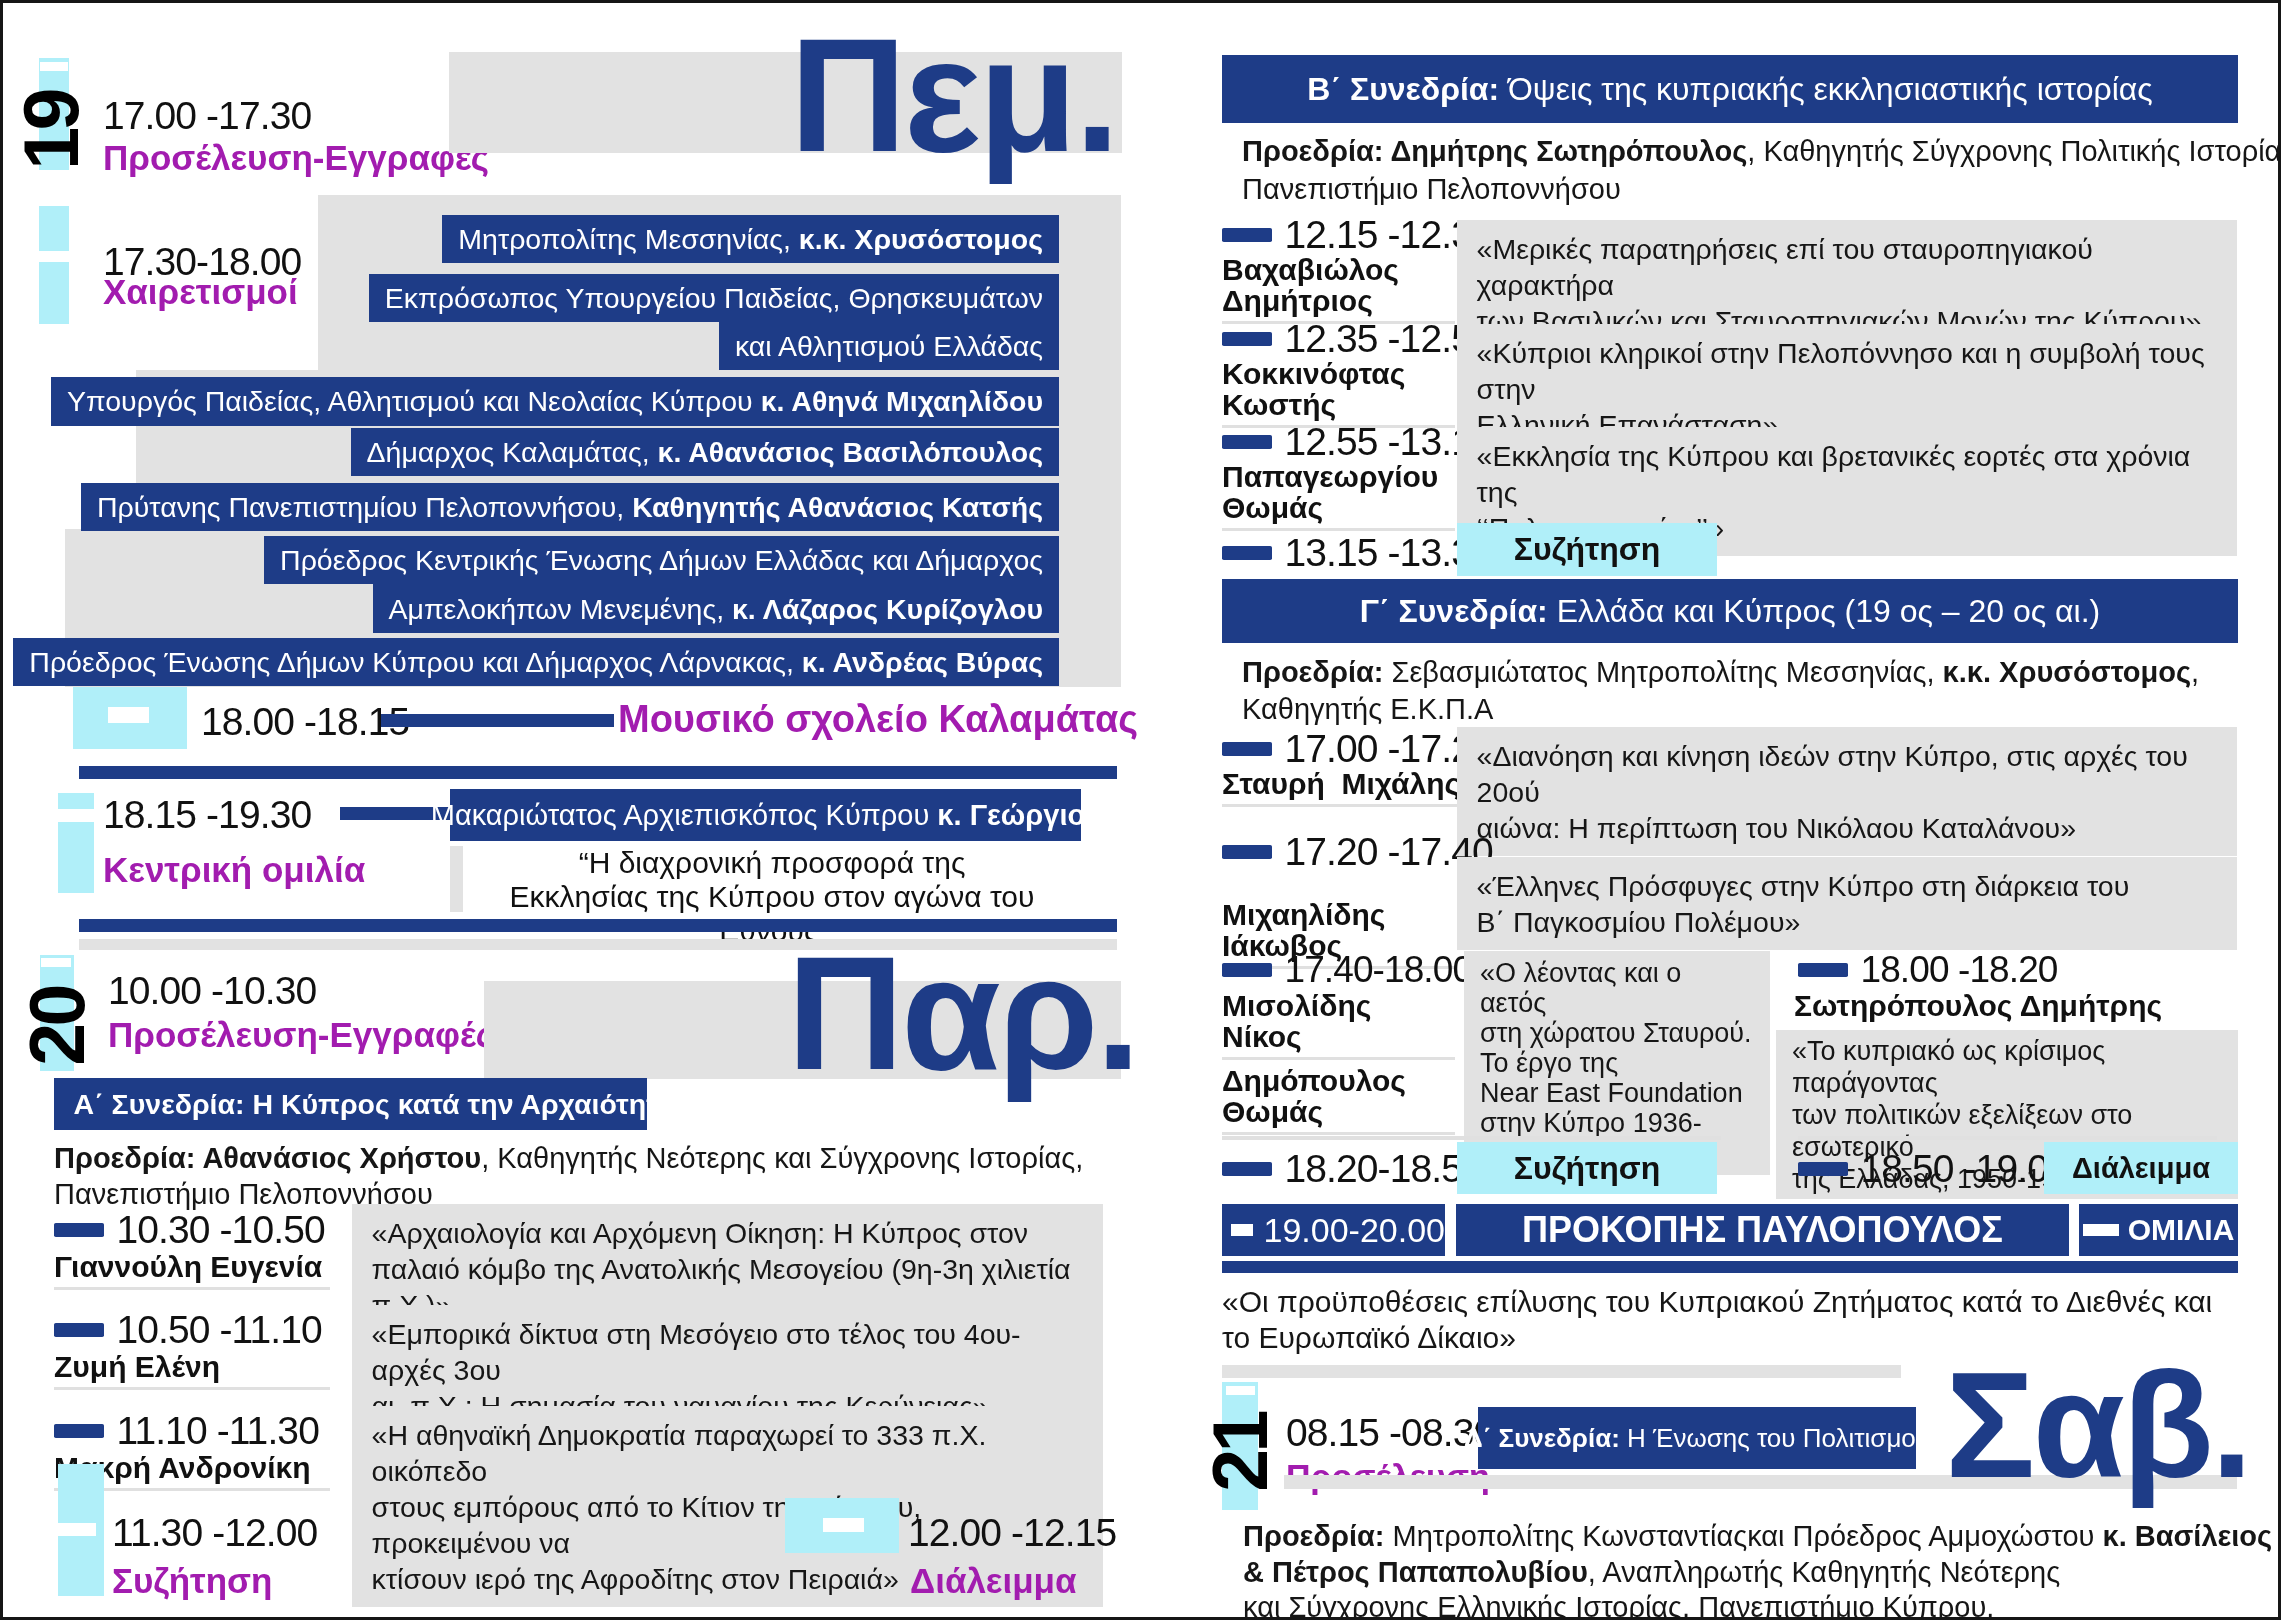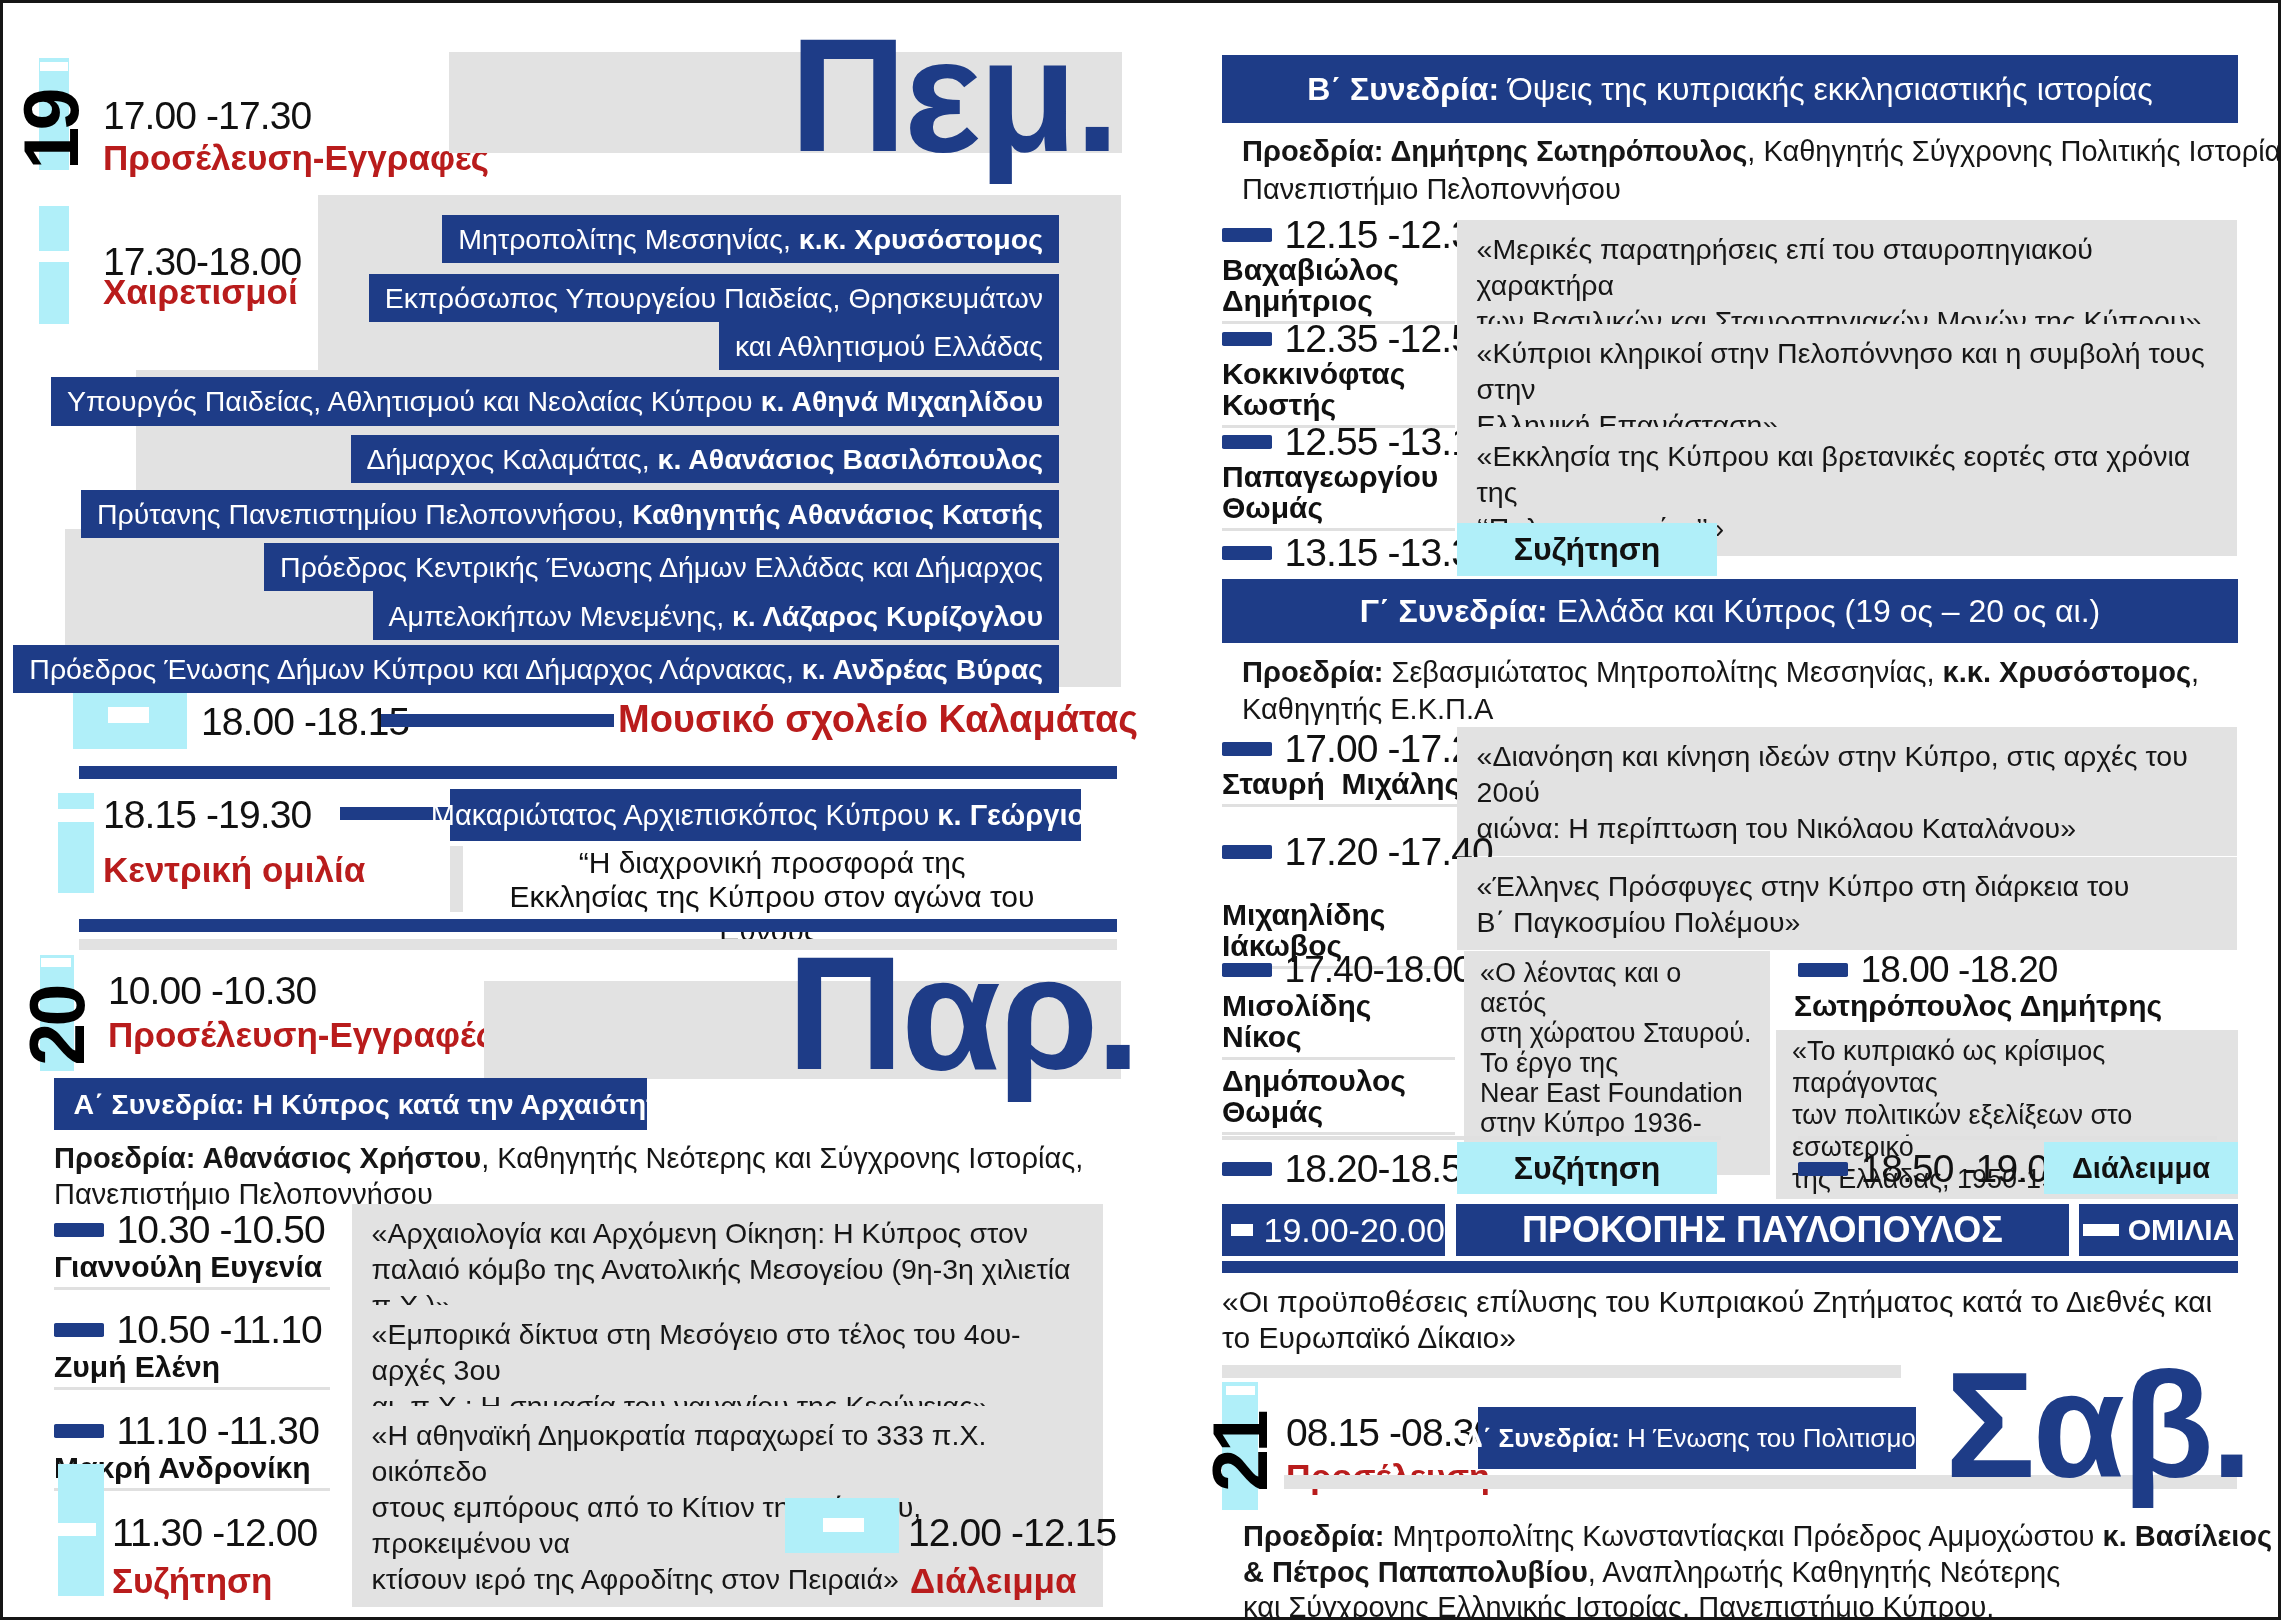--- a/index.html
+++ b/index.html
@@ -3,21 +3,21 @@
 <meta charset="utf-8">
 <style>
   :root{ --navy:#1e3c87; --cyan:#b0eff9; --gray:#e2e2e2; }
   html,body{margin:0;padding:0;background:#9a9a9a;}
   .page{position:relative;width:2281px;height:1620px;background:#ffffff;
         border:3.6px solid #161616;box-sizing:border-box;overflow:hidden;
         font-family:"Liberation Sans",sans-serif;color:#111;}
   .abs{position:absolute;}
   .pre{white-space:pre-line;}
   .time{font-size:39px;letter-spacing:-0.9px;white-space:nowrap;color:#111;}
-  .blabel{font-weight:bold;font-size:35px;white-space:nowrap;color:#b91c1c;}
+  .blabel{font-weight:bold;font-size:35px;white-space:nowrap;color:#a21caf;}
   .daytitle{color:var(--navy);font-weight:bold;line-height:1;letter-spacing:-2.7px;
             z-index:2;text-align:right;}
   .graybar{background:var(--gray);}
   .cyan{background:var(--cyan);}
   .navyfill{background:var(--navy);}
   .dash-n{display:inline-block;width:50px;height:14.3px;background:var(--navy);
           border-radius:1.8px;flex:none;}
   .dash-w{position:absolute;background:#fff;z-index:3;}
   .trow{display:flex;align-items:center;gap:12.5px;}
   .navybar{background:var(--navy);color:#fff;display:flex;align-items:center;
@@ -58,21 +58,21 @@
   <div class="abs time" style="left:100px;top:225px;margin-top:12px;">17.30-18.00</div>
   <div class="abs blabel" style="left:100px;top:269px;">Χαιρετισμοί</div>
 
   <div class="abs" style="left:62px;top:192px;width:1056px;height:492px;background:var(--gray);
               clip-path:polygon(253px 0,1056px 0,1056px 492px,0 492px,0 334px,71px 334px,71px 175px,253px 175px);"></div>
 
   <div class="abs" style="left:62px;top:212px;width:994px;display:flex;flex-direction:column;align-items:flex-end;z-index:2;">
     <div class="gbar-item" style="margin-bottom:10.7px;"><span>Μητροπολίτης Μεσσηνίας, </span><b>κ.κ. Χρυσόστομος</b></div>
     <div class="gbar-item" style="margin-bottom:0;"><span>Εκπρόσωπος Υπουργείου Παιδείας, Θρησκευμάτων</span><b></b></div>
     <div class="gbar-item" style="margin-bottom:7.1px;"><span>και Αθλητισμού Ελλάδας</span><b></b></div>
-    <div class="gbar-item" style="margin-bottom:9px;"><span>Υπουργός Παιδείας, Αθλητισμού και Νεολαίας Κύπρου </span><b>κ. Αθηνά Μιχαηλίδου</b></div>
+    <div class="gbar-item" style="margin-bottom:2px;"><span>Υπουργός Παιδείας, Αθλητισμού και Νεολαίας Κύπρου </span><b>κ. Αθηνά Μιχαηλίδου</b></div>
     <div class="gbar-item" style="margin-bottom:7.1px;"><span>Δήμαρχος Καλαμάτας, </span><b>κ. Αθανάσιος Βασιλόπουλος</b></div>
     <div class="gbar-item" style="margin-bottom:5.3px;"><span>Πρύτανης Πανεπιστημίου Πελοποννήσου, </span><b>Καθηγητής Αθανάσιος Κατσής</b></div>
     <div class="gbar-item" style="margin-bottom:0;"><span>Πρόεδρος Κεντρικής Ένωσης Δήμων Ελλάδας και Δήμαρχος</span><b></b></div>
     <div class="gbar-item" style="margin-bottom:5.3px;"><span>Αμπελοκήπων Μενεμένης, </span><b>κ. Λάζαρος Κυρίζογλου</b></div>
     <div class="gbar-item"><span>Πρόεδρος Ένωσης Δήμων Κύπρου και Δήμαρχος Λάρνακας, </span><b>κ. Ανδρέας Βύρας</b></div>
   </div>
 
   <div class="abs cyan" style="left:70px;top:684px;width:114px;height:62px;"></div>
   <div class="abs dash-w" style="left:105px;top:704px;width:41px;height:16px;"></div>
   <div class="abs time" style="left:198px;top:697px;">18.00 -18.15</div>

